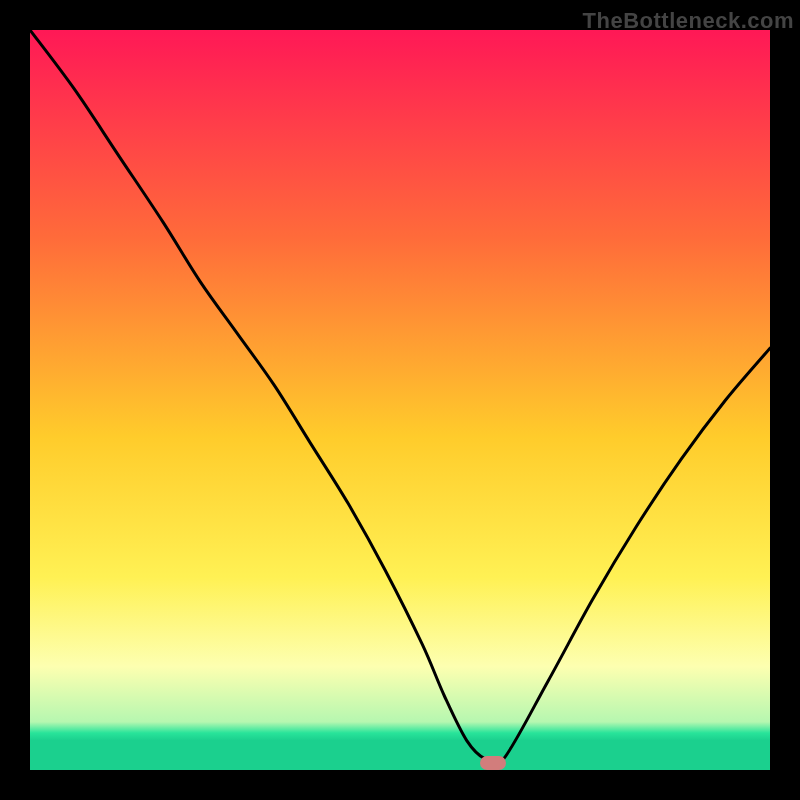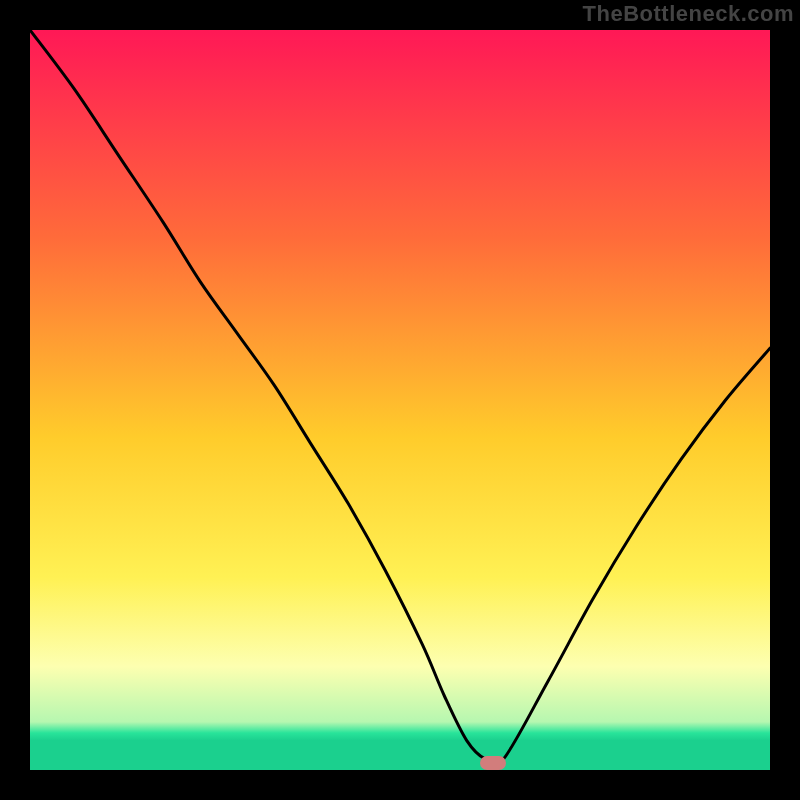--- a/index.html
+++ b/index.html
@@ -12,21 +12,21 @@
     font-family: Arial, Helvetica, sans-serif;
   }
   .outer {
     position: relative;
     width: 800px;
     height: 800px;
     background: #000;
   }
   .watermark {
     position: absolute;
-    top: 1px;
+    top: 8px;
     right: 6px;
     color: #444;
     font-size: 22px;
     font-weight: bold;
     z-index: 5;
     letter-spacing: 0.5px;
   }
   .plot {
     position: absolute;
     left: 30px;

